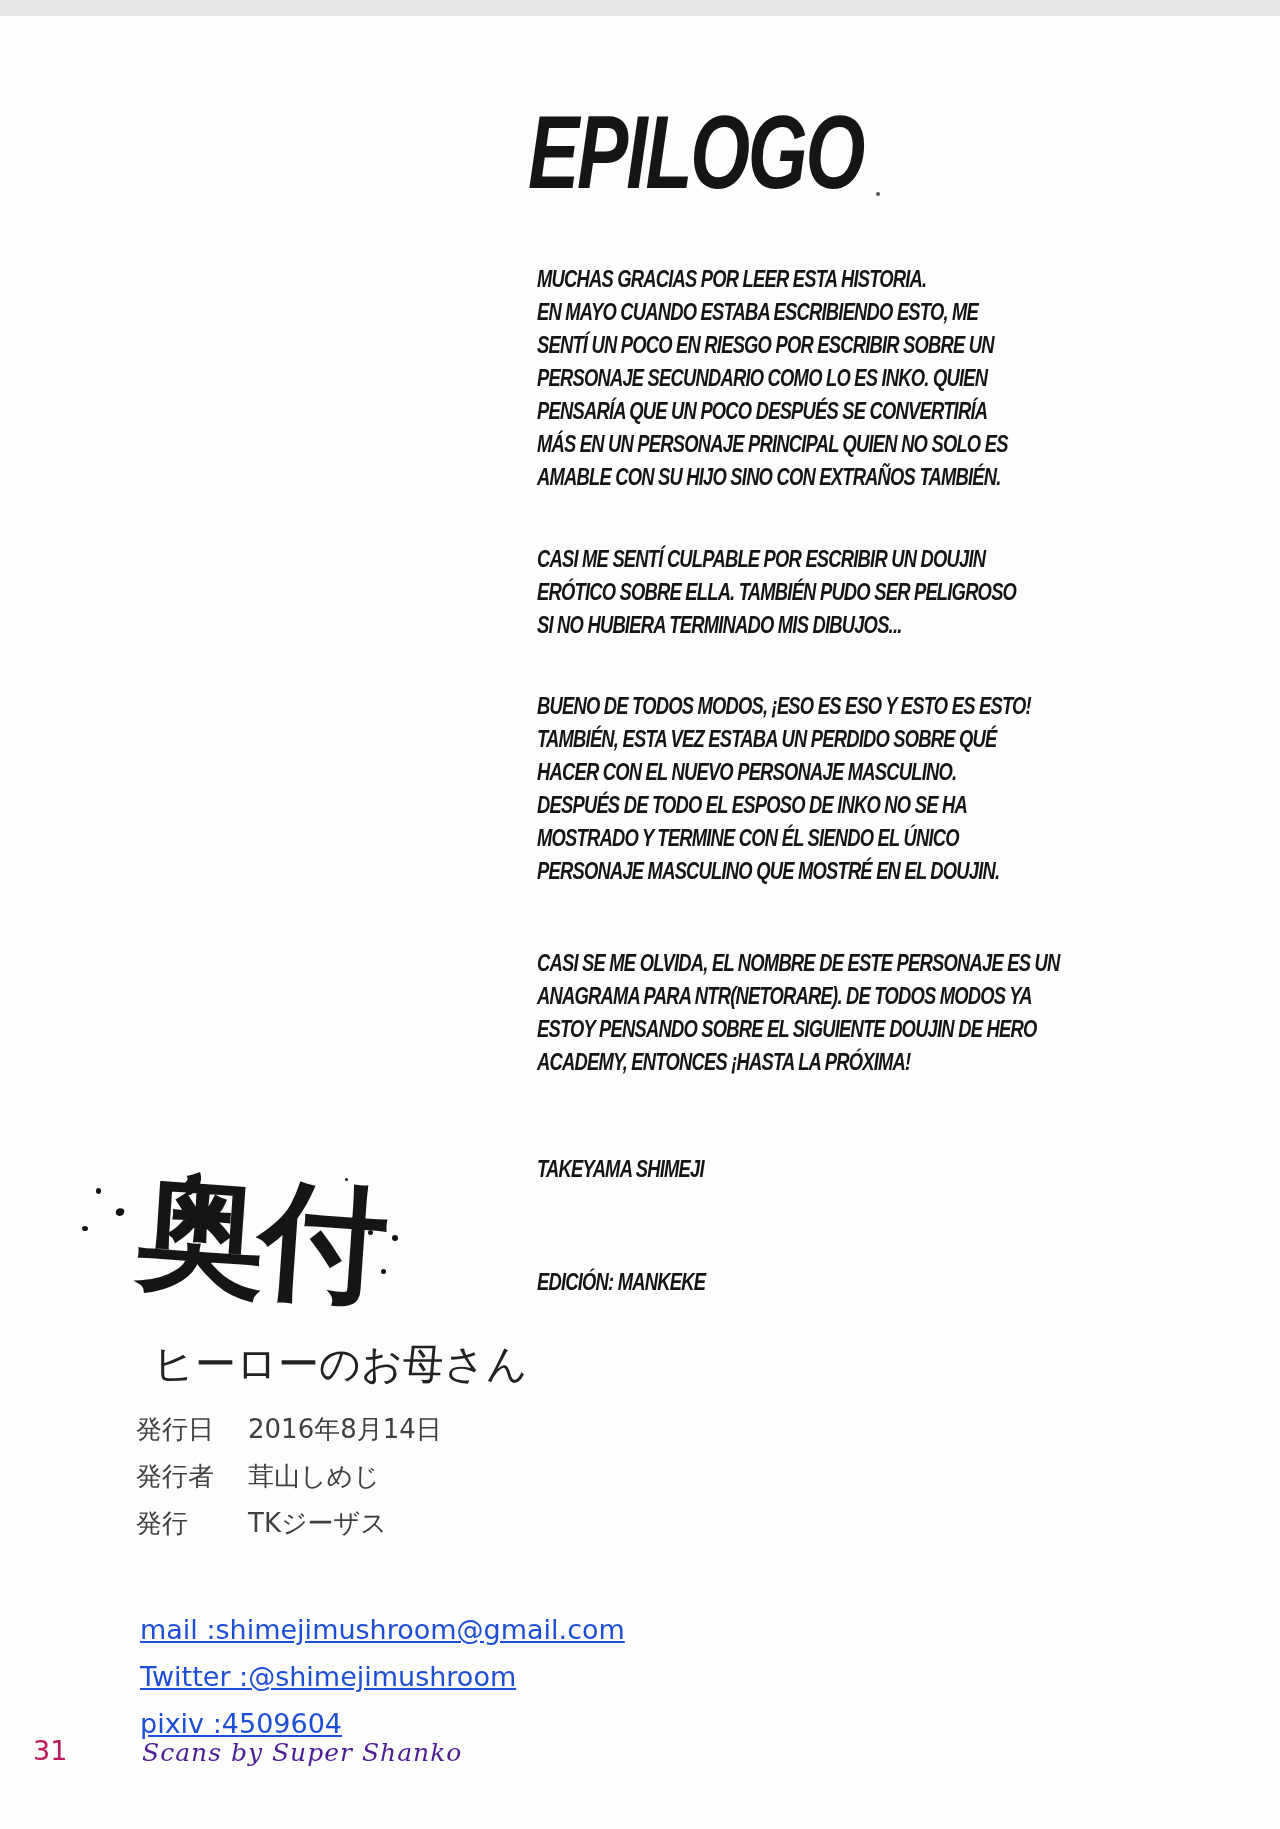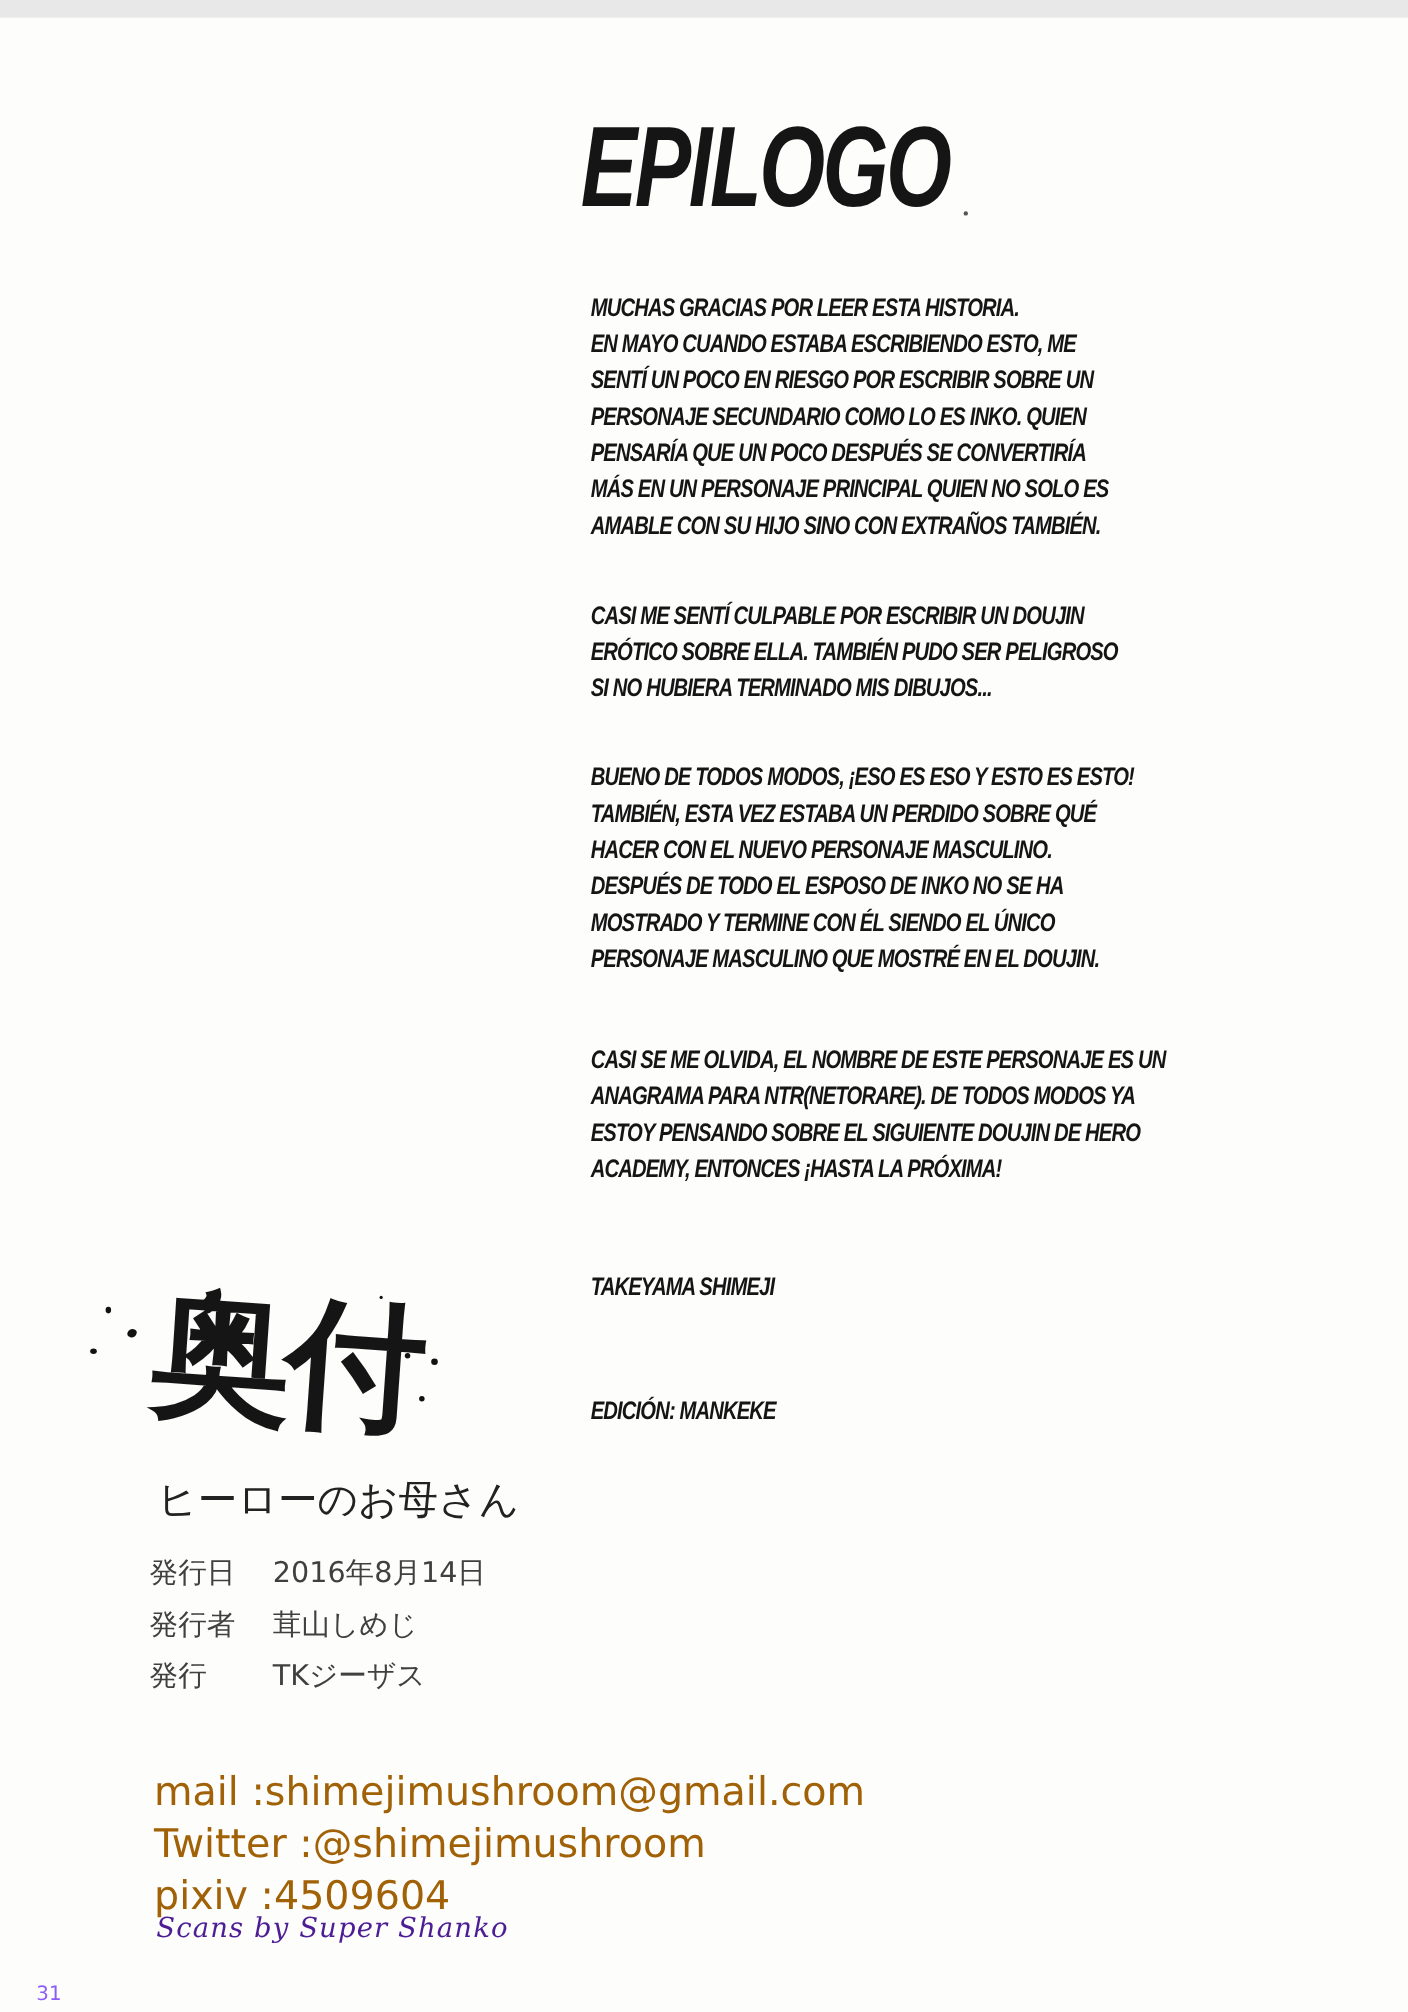--- a/index.html
+++ b/index.html
@@ -51,52 +51,53 @@
   .d1 { left:96px;  top:1172px; width:5px;  height:6px; }
   .d2 { left:116px; top:1192px; width:8px;  height:8px; transform:rotate(20deg); border-radius:60% 40% 55% 45%; }
   .d3 { left:82px;  top:1210px; width:6px;  height:5px; }
   .d4 { left:368px; top:1214px; width:5px;  height:5px; }
   .d5 { left:392px; top:1219px; width:6px;  height:6px; }
   .d6 { left:381px; top:1253px; width:5px;  height:5px; }
   .d7 { left:345px; top:1162px; width:3px;  height:3px; }
   .d8 { left:876px; top:176px;  width:4px;  height:4px; background:#555; }
 
   .book-title {
-    position:absolute; left:143px; top:1328px;
+    position:absolute; left:153px; top:1328px;
     font-family:"DejaVu Sans", sans-serif;
-    font-size:36px; line-height:40px;
+    font-size:41px; line-height:40px;
     color:#222;
     white-space:nowrap;
   }
   .details {
     position:absolute; left:136px; top:1396px;
     font-family:"DejaVu Sans", sans-serif;
     font-size:26px; color:#404040;
   }
   .detail-row { display:flex; height:47px; align-items:flex-start; }
   .detail-label { width:112px; white-space:nowrap; }
   .detail-value { white-space:nowrap; }
   .contacts {
     position:absolute; left:140px; top:1590px;
     font-family:"DejaVu Sans", sans-serif;
-    font-size:36px; line-height:47px; color:#a16207;
+    font-size:27px; line-height:47px; color:#1d4ed8;
     white-space:nowrap;
+    text-decoration:underline;
   }
   .scan-credit {
     position:absolute; left:142px; top:1722px;
     font-family:"DejaVu Serif", serif;
     font-style:italic;
     font-size:25px; color:#4c1d95;
     letter-spacing:1px;
     white-space:nowrap;
   }
   .page-number {
-    position:absolute; left:33px; top:1786px;
+    position:absolute; left:33px; top:1719px;
     font-family:"DejaVu Sans", sans-serif;
-    font-size:18px; color:#8b5cf6;
+    font-size:27px; color:#be185d;
   }
 </style>
 </head>
 <body>
 
 <div class="page">
 
   <div class="title">EPILOGO</div>
 
   <div class="afterword">

